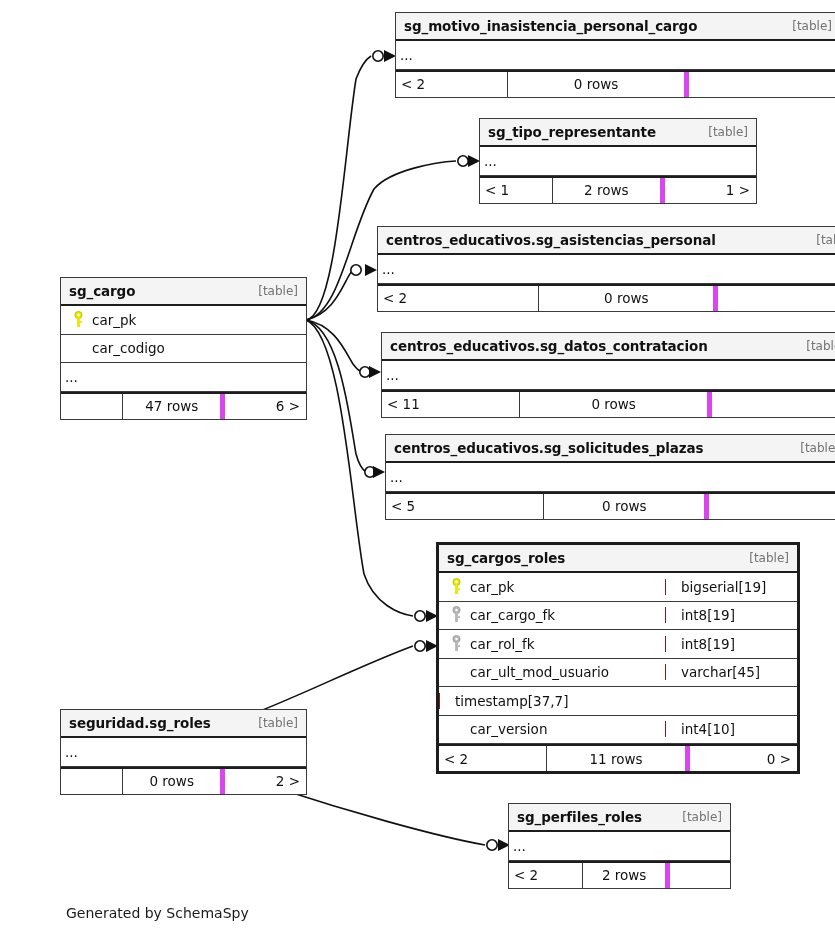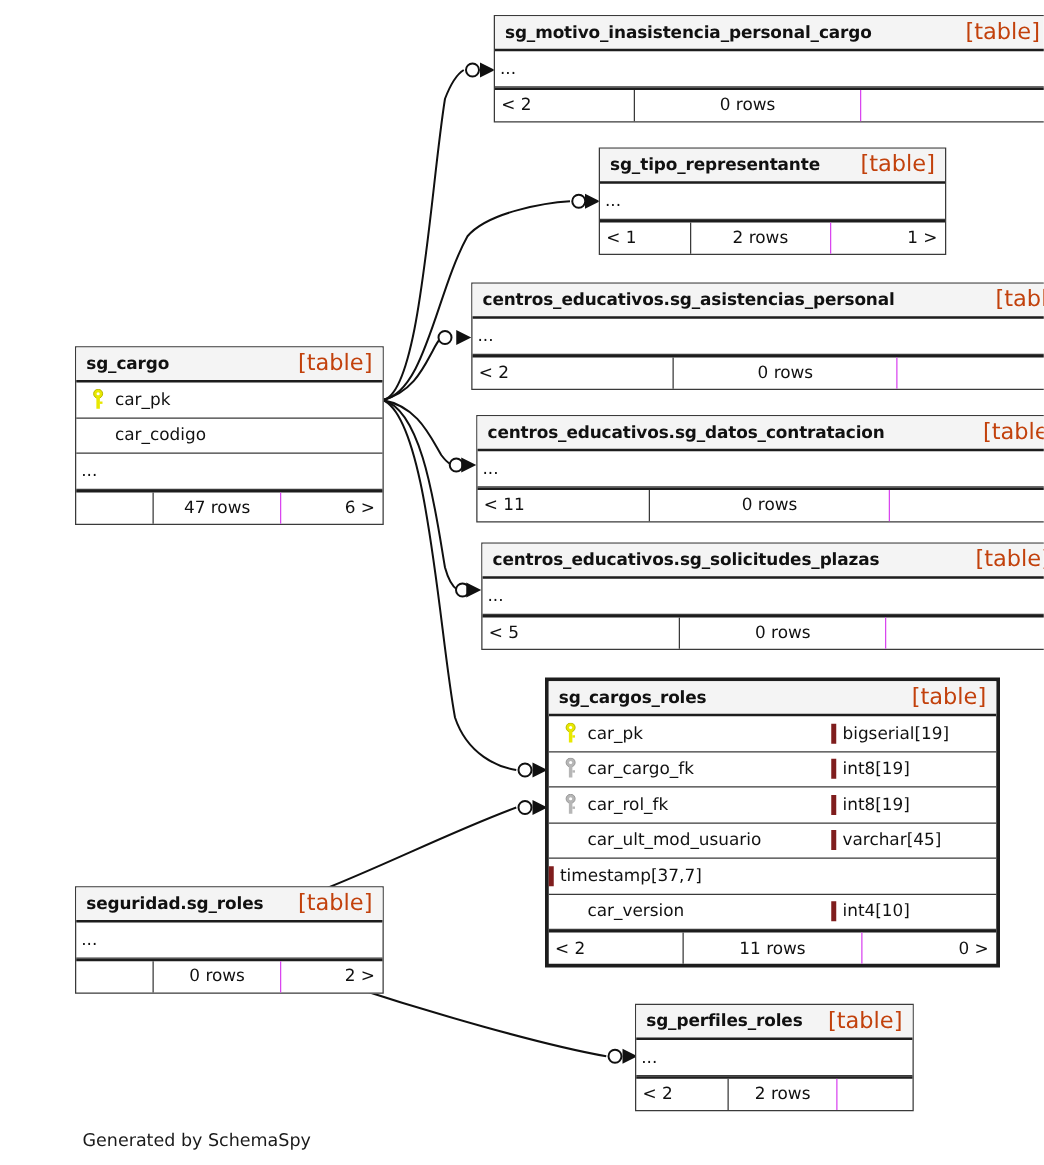--- a/index.html
+++ b/index.html
@@ -23,52 +23,52 @@
 
   .t-header{
     display:flex;align-items:center;justify-content:space-between;
     background:#f4f4f4;
     border-bottom:2px solid #1d1d1d;
     padding:3px 8px 4px 8px;
     box-sizing:border-box;
     height:28px;
   }
   .t-title{font-weight:bold;font-size:13.5px;letter-spacing:-0.1px;white-space:nowrap;}
-  .t-tag{font-size:18px;color:#c2410c;font-weight:normal;padding-left:10px;white-space:nowrap;}
+  .t-tag{font-size:12px;color:#737373;font-weight:normal;padding-left:10px;white-space:nowrap;}
 
   .t-row{
     display:flex;align-items:center;
     border-bottom:1px solid #3a3a3a;
     height:28.5px;box-sizing:border-box;
   }
   .t-row:last-of-type{border-bottom:none;}
   .t-rowname{
     flex:1;display:flex;align-items:center;
     padding-left:6px;box-sizing:border-box;
     white-space:nowrap;overflow:hidden;
   }
   .t-rowtype{
     width:132px;box-sizing:border-box;
-    border-left:4px solid #7f1d1d;
-    padding-left:5px;
+    border-left:1px solid #7f1d1d;
+    padding-left:15px;
     white-space:nowrap;overflow:hidden;
   }
   .t-ellipsis{padding-left:4px;font-size:13.5px;}
   .keyslot{width:22px;display:inline-flex;justify-content:center;align-items:center;flex:none;}
   .colname{padding-left:3px;}
 
   .t-footer{
     display:flex;align-items:center;
     border-top:2px solid #1d1d1d;
     height:27px;box-sizing:border-box;
     font-size:13.5px;
   }
   .f-cell{box-sizing:border-box;height:100%;display:flex;align-items:center;}
   .f-left{padding-left:5px;justify-content:flex-start;}
-  .f-mid{justify-content:center;border-left:1px solid #3a3a3a;border-right:1px solid #d946ef;}
+  .f-mid{justify-content:center;border-left:1px solid #3a3a3a;border-right:5px solid #d946ef;}
   .f-right{justify-content:flex-end;padding-right:6px;}
 
   .caption{
     position:absolute;left:22px;top:901px;
     font-size:14px;color:#1a1a1a;white-space:nowrap;
   }
 </style>
 </head>
 <body>
 

